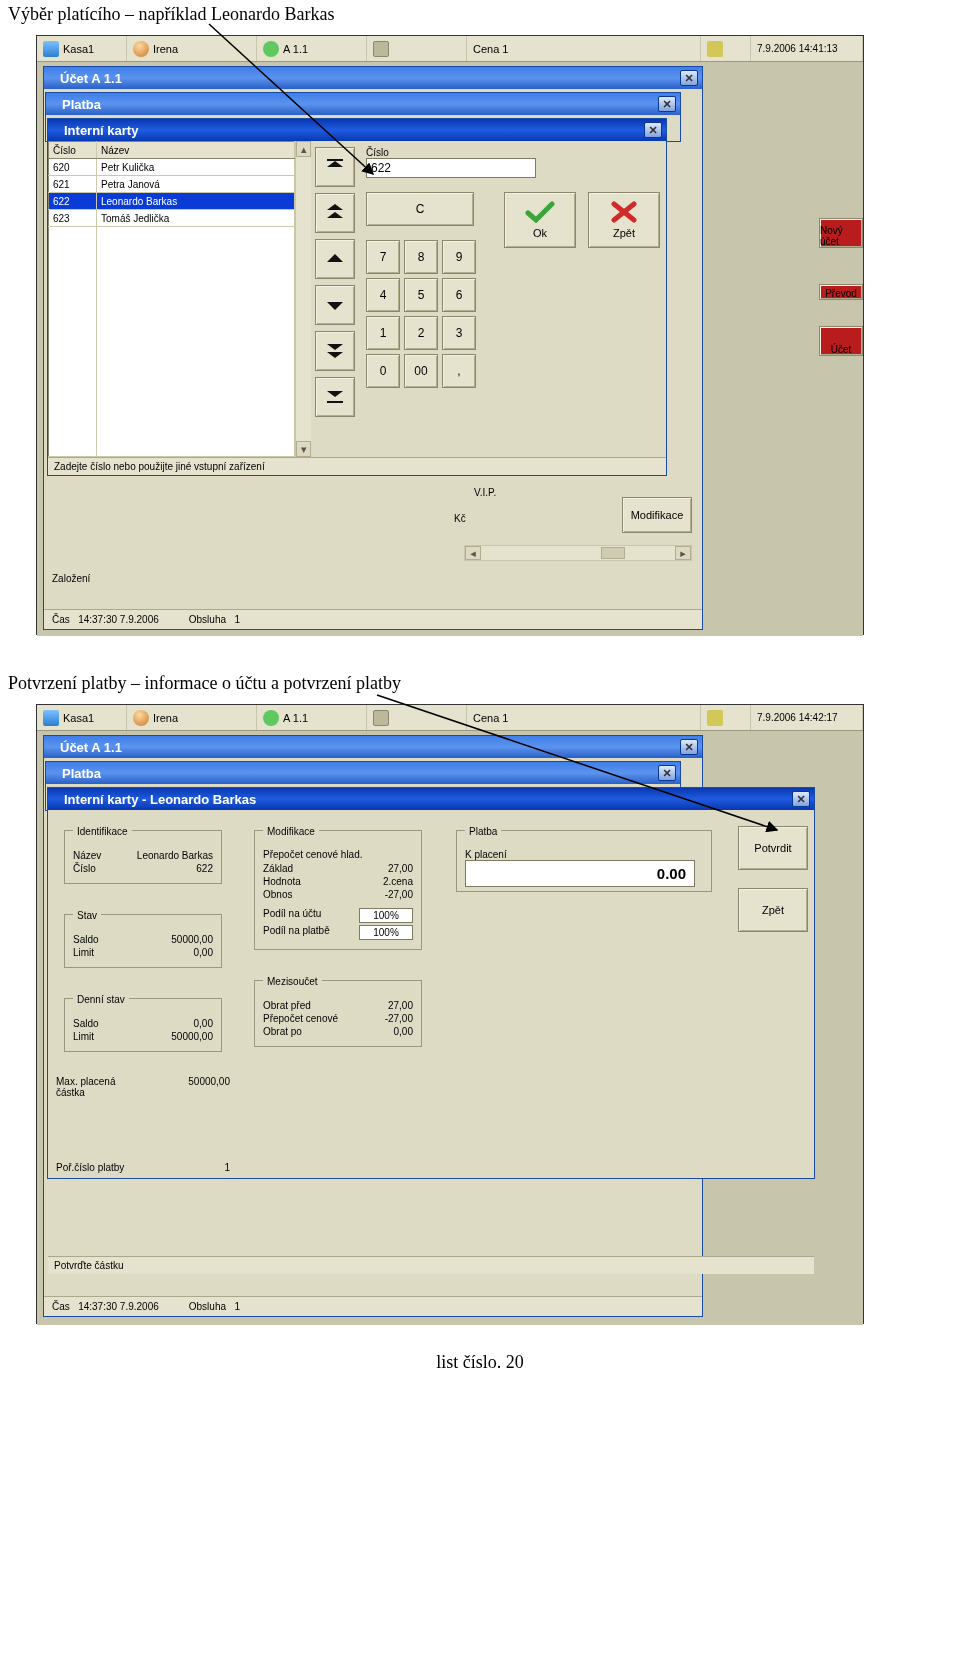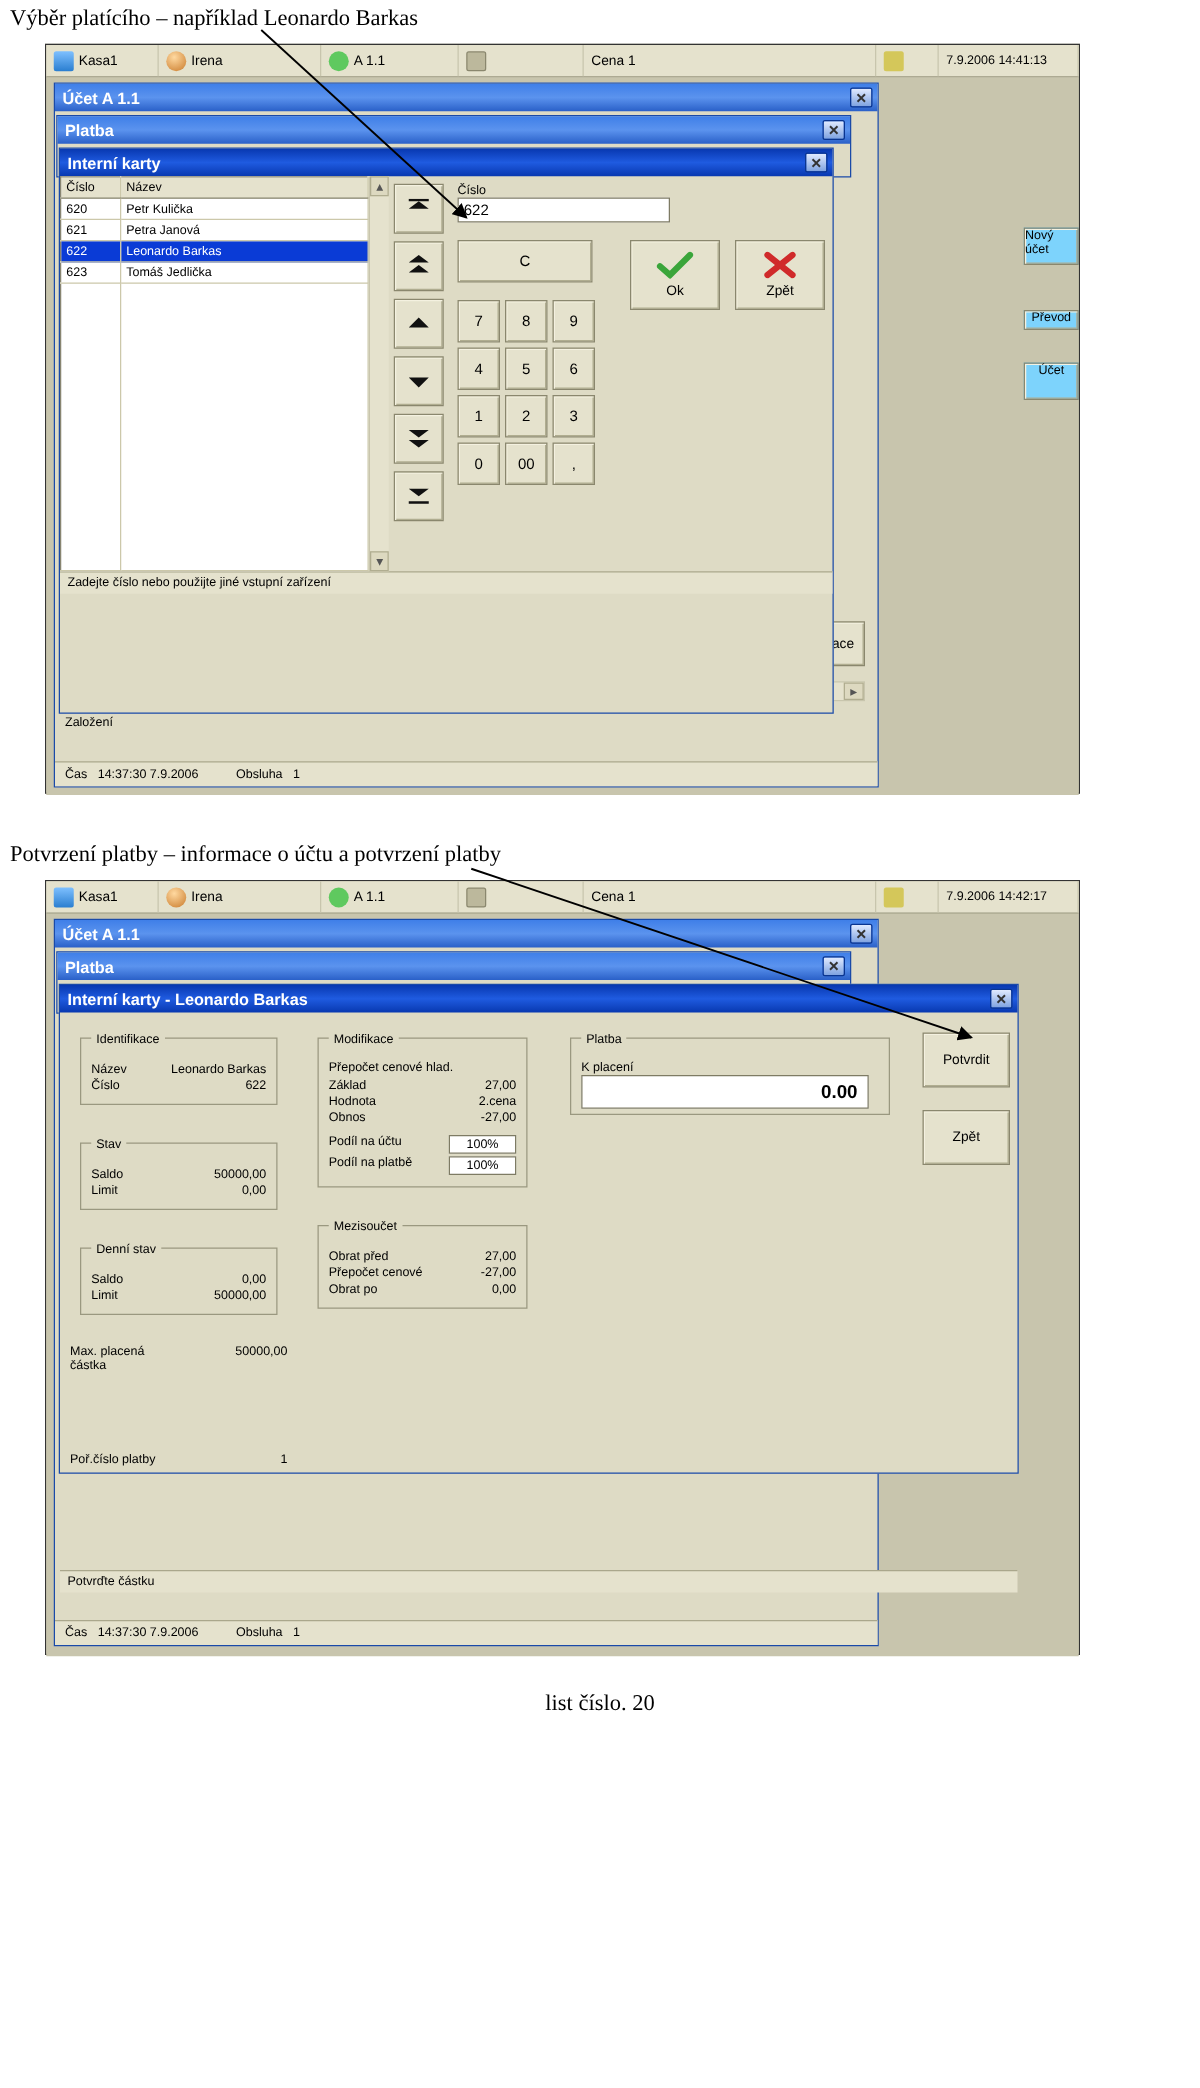--- a/index.html
+++ b/index.html
@@ -61,21 +61,21 @@
   .window {
     border: 1px solid #1a4aa8;
     background: #dedbc5;
     position: relative;
   }
   .titlebar {
     height: 22px;
     display: flex;
     align-items: center;
     justify-content: space-between;
-    padding: 0 4px 0 6px;
+    padding: 0 4px 0 16px;
     color: #fff;
     font-weight: bold;
     font-size: 13px;
   }
   .tb-grad-light {
     background: linear-gradient(#3f7fe8,#5b93ee,#2a60c8);
   }
   .tb-grad-dark {
     background: linear-gradient(#0838b0,#1f5be0,#0838b0);
   }
@@ -149,23 +149,23 @@
   .amount-lg {
     border: 1px solid #7e7b64; background: #fff; font-size: 15px; font-weight: bold; text-align: right; padding: 4px 8px; width: 230px;
   }
   .rbtn {
     width: 70px; height: 44px;
     background: #e5e2cd; border: 1px solid #8a876e;
     box-shadow: inset 1px 1px 0 #f4f1e0, inset -1px -1px 0 #b0ad90;
     display:flex;align-items:center;justify-content:center;font-size:11px;cursor:pointer;
   }
   .sidebtn-stub {
-    position:absolute; right:0; width:44px; background:#7dd3fc;
+    position:absolute; right:0; width:44px; background:#b91c1c;
     border:1px solid #8a876e; box-shadow: inset 1px 1px 0 #f4f1e0, inset -1px -1px 0 #b0ad90;
-    display:flex;align-items:flex-start;justify-content:center;font-size:10px;
+    display:flex;align-items:flex-end;justify-content:center;font-size:10px;margin-top:36px;
   }
   .hscroll {
     height: 16px; background: #e5e2cd; border: 1px solid #c8c5ad;
     display:flex; align-items:center;
   }
   .hscroll .arrowbtn { width:16px;height:14px;background:#ddd9c0;border:1px solid #b0ad90;display:flex;align-items:center;justify-content:center;color:#555;cursor:pointer;}
   .hscroll .thumb { width:24px;height:12px;background:#cfccb3;border:1px solid #b0ad90;margin-left:120px;}
   .footer-text { text-align:center; font-family:"Times New Roman", serif; font-size:18px; padding: 28px 0 10px; }
 </style>
 </head>
@@ -240,21 +240,21 @@
       </div>
     </div>
 
     <div class="window" style="position:absolute;left:8px;top:30px;width:636px;height:50px;">
       <div class="titlebar tb-grad-light">
         <span>Platba</span>
         <span class="closebox">✕</span>
       </div>
     </div>
 
-    <div class="window" style="position:absolute;left:10px;top:56px;width:620px;height:453px;background:#dedbc5;">
+    <div class="window" style="position:absolute;left:10px;top:56px;width:620px;height:358px;background:#dedbc5;">
       <div class="titlebar tb-grad-dark">
         <span>Interní karty</span>
         <span class="closebox">✕</span>
       </div>
 
       <div style="display:flex;height:316px;">
 
         <div style="width:272px;display:flex;">
           <table class="list-table" style="flex:1;border-collapse:collapse;">
             <tbody>

